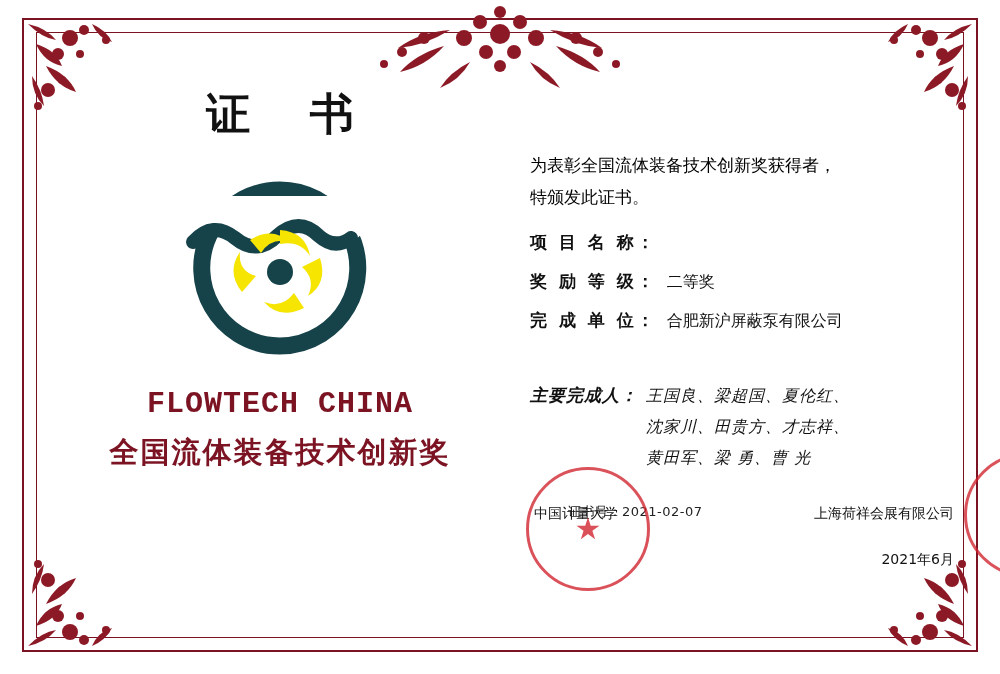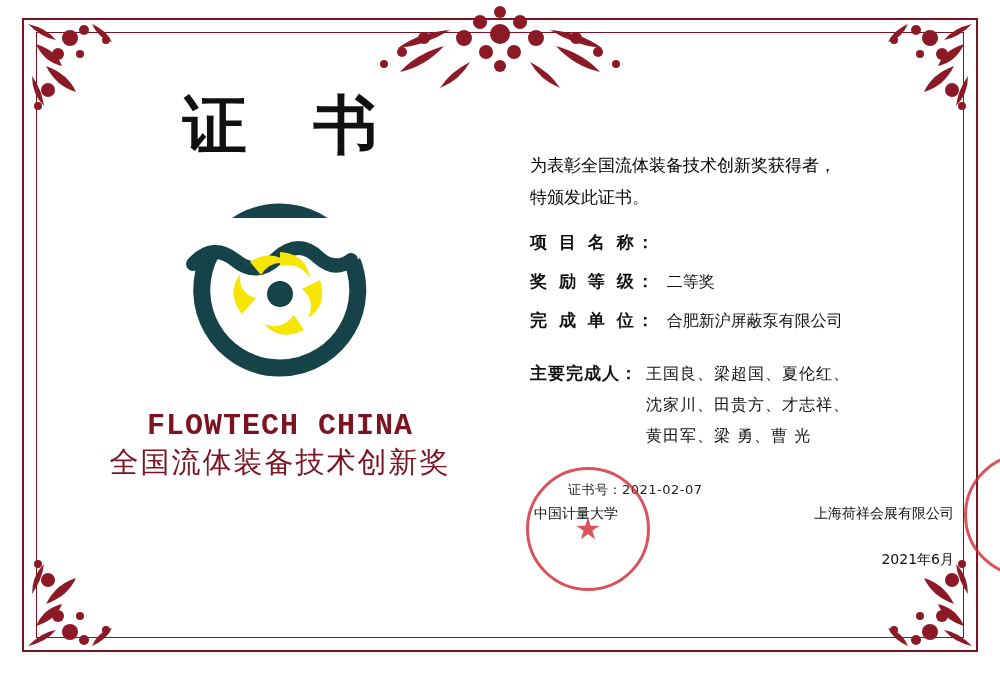--- a/index.html
+++ b/index.html
@@ -61,21 +61,21 @@
   
   .left-panel {
     position: absolute;
     left: 60px;
     top: 90px;
     width: 440px;
     text-align: center;
   }
   .cert-title {
     font-family: "DejaVu Serif", serif;
-    font-size: 64px;
+    font-size: 44px;
     font-weight: bold;
     letter-spacing: 22px;
     color: #111111;
     margin-left: 22px;
     line-height: 1.1;
   }
 
   .logo-wrap {
     margin-top: 38px;
     display: flex;
@@ -84,23 +84,24 @@
 
   .brand-en {
     margin-top: 26px;
     font-family: Liberation Mono, monospace;
     font-size: 30px;
     font-weight: bold;
     color: #7b1322;
     letter-spacing: 1px;
   }
   .brand-cn {
+    margin-top: 12px;
     font-family: "DejaVu Sans", sans-serif;
     font-size: 29px;
-    font-weight: normal;
+    font-weight: bold;
     color: #7b1322;
     letter-spacing: 2px;
   }
 
   
   .right-panel {
     position: absolute;
     left: 530px;
     top: 150px;
     width: 410px;
@@ -128,22 +129,23 @@
     white-space: nowrap;
     color: #111111;
   }
   .field-value {
     font-size: 16px;
     margin-left: 10px;
     color: #111111;
   }
 
   .people {
-    margin-top: 30px;
-    font-family: "DejaVu Sans", sans-serif;
+    margin-top: 52px;
+    font-family: "DejaVu Sans", sans-serif;
+    font-style: italic;
   }
   .people-head {
     display: flex;
     align-items: baseline;
   }
   .people-label {
     font-size: 17px;
     font-weight: bold;
     letter-spacing: 1px;
     white-space: nowrap;

